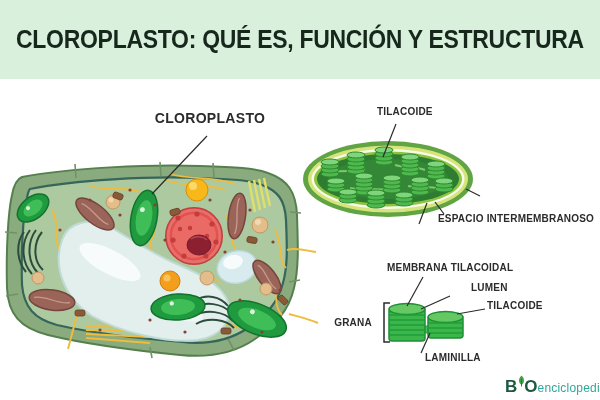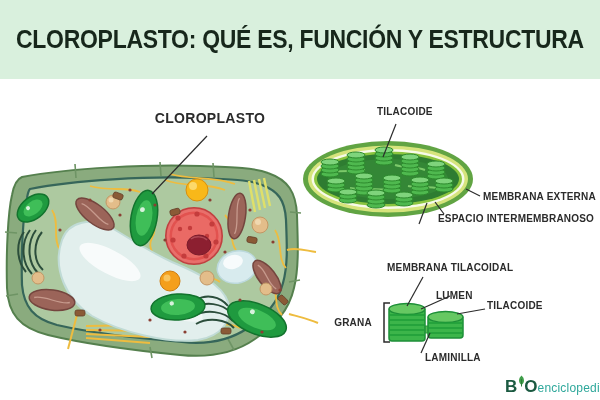--- a/index.html
+++ b/index.html
@@ -15,21 +15,21 @@
   
   .lbl{position:absolute;font-size:10px;font-weight:700;color:#2b2b2b;letter-spacing:0.2px;
        white-space:nowrap;line-height:1;}
   .lbl-big{font-size:14px;letter-spacing:0.3px;}
   #lbl-cloroplasto{left:150px;top:111px;width:120px;text-align:center;}
   #lbl-tilacoide-top{left:377px;top:107px;}
   #lbl-membrana-externa{left:483px;top:192px;}
   #lbl-espacio{left:438px;top:214px;}
   #lbl-membrana-interna{left:418px;top:226px;}
   #lbl-membrana-tilacoidal{left:387px;top:263px;text-align:right;}
-  #lbl-lumen{left:436px;top:283px;margin-top:8px;}
+  #lbl-lumen{left:471px;top:283px;}
   #lbl-tilacoide-grana{left:487px;top:301px;}
   #lbl-grana{left:332px;top:318px;width:42px;text-align:center;}
   #lbl-laminilla{left:385px;top:353px;padding-left:40px;}
   
   #logo{position:absolute;left:505px;top:378px;display:flex;align-items:baseline;}
   #logo .big{font-size:17px;font-weight:700;color:#1b5a41;line-height:1;}
   #logo .leaf{position:relative;width:10px;height:10px;margin:0 -2px 0 -1px;}
   #logo .leaf svg{position:absolute;left:0;top:-8px;}
   #logo .rest{font-size:12px;font-weight:400;color:#2ea89b;letter-spacing:0.2px;line-height:1;}
 </style>
@@ -337,21 +337,20 @@
       <path d="M 427,203 L 419,224"></path>
       <path d="M 423,277 L 407,306"></path>
       <path d="M 450,296 L 421,309"></path>
       <path d="M 485,309 L 457,314"></path>
       <path d="M 421,353 L 430,333"></path>
     </g>
   </svg>
 
   <div class="lbl lbl-big" id="lbl-cloroplasto">CLOROPLASTO</div>
   <div class="lbl" id="lbl-tilacoide-top">TILACOIDE</div>
-  <div class="lbl" id="lbl-membrana-externa">MEMBRANA EXTERNA</div>
   <div class="lbl" id="lbl-espacio">ESPACIO INTERMEMBRANOSO</div>
   <div class="lbl" id="lbl-membrana-tilacoidal">MEMBRANA TILACOIDAL</div>
   <div class="lbl" id="lbl-lumen">LUMEN</div>
   <div class="lbl" id="lbl-tilacoide-grana">TILACOIDE</div>
   <div class="lbl" id="lbl-grana">GRANA</div>
   <div class="lbl" id="lbl-laminilla">LAMINILLA</div>
 
   <div id="logo">
     <span class="big">B</span>
     <span class="leaf">

